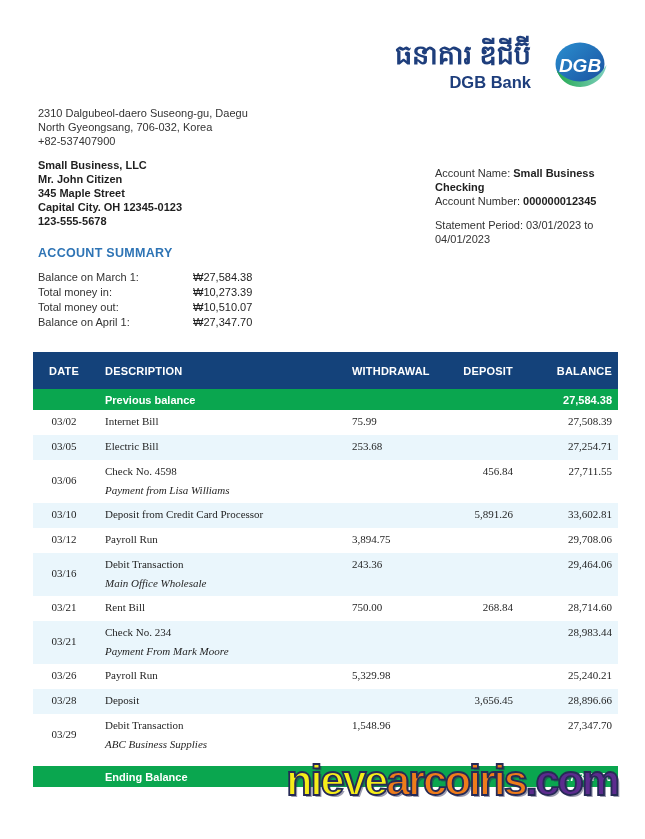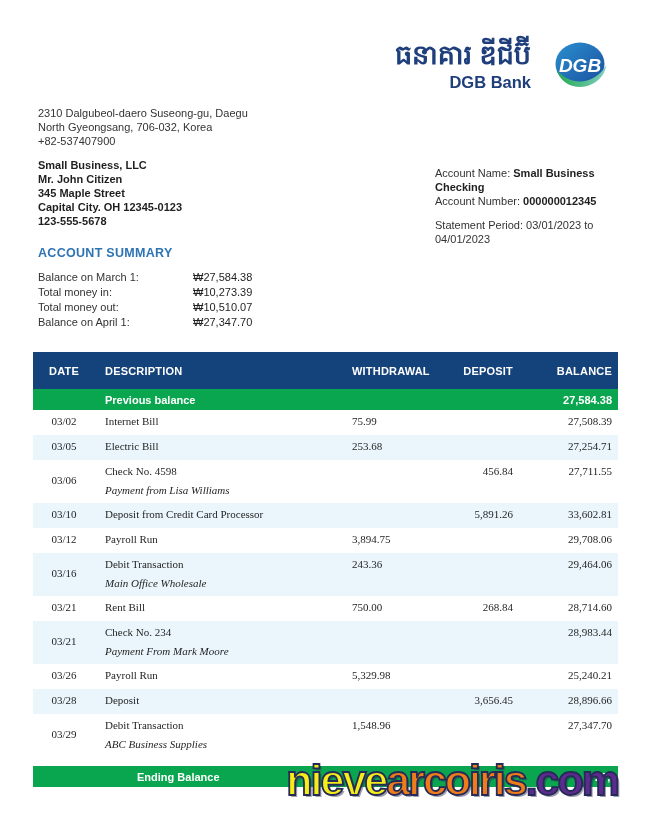--- a/index.html
+++ b/index.html
@@ -39,21 +39,21 @@
   .c.desc { padding-left:10px; text-align:left; }
   .c.wd   { padding-left:7px; text-align:left; }
   .c.dp   { text-align:right; padding-right:2px; }
   .c.bal  { text-align:right; padding-right:6px; }
   .trow { padding:5px 0 6px 0; min-height:25px; align-items:start;font-family:Liberation Serif, serif; }
   .trow .c { line-height:13.5px; }
   .trow .c.date { align-self:center; }
   .trow:nth-child(even) { background:#eaf6fc; }
   .d2 { font-style:italic; }
   .d2:not(:empty) { margin-top:5px; }
-  .ending { margin-top:9px;padding-left:32px; }
+  .ending { margin-top:9px; }
 
   
   .watermark { position:absolute; top:757px; right:27px; font-size:43px; font-weight:800;
                letter-spacing:-2px; line-height:46px; white-space:nowrap;
                -webkit-text-stroke:1.8px #262a56; text-shadow:2px 2px 0 rgba(40,40,80,0.45); }
   .wm-1 { color:#f5ed1a; }
   .wm-2 { color:#ee7c1b; }
   .wm-3 { color:#5c2b8e; }
 </style>
 </head>

